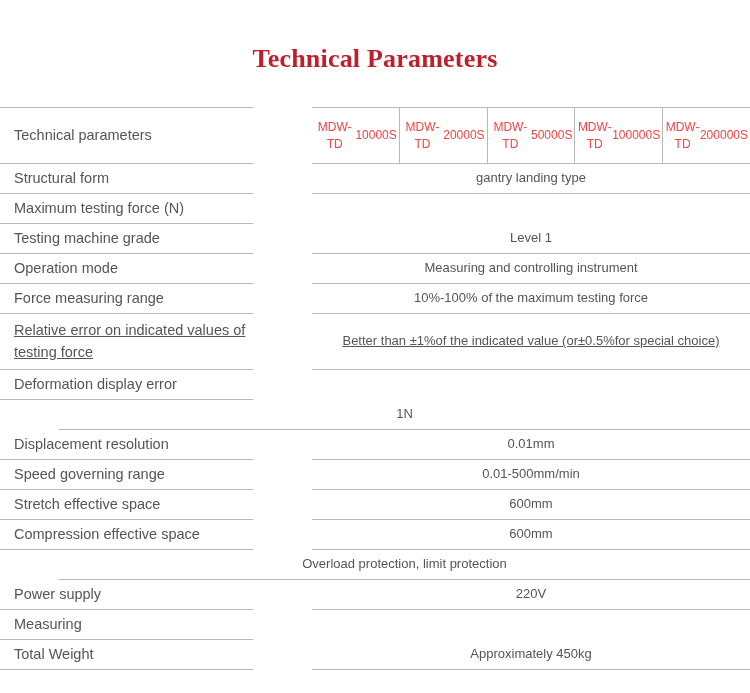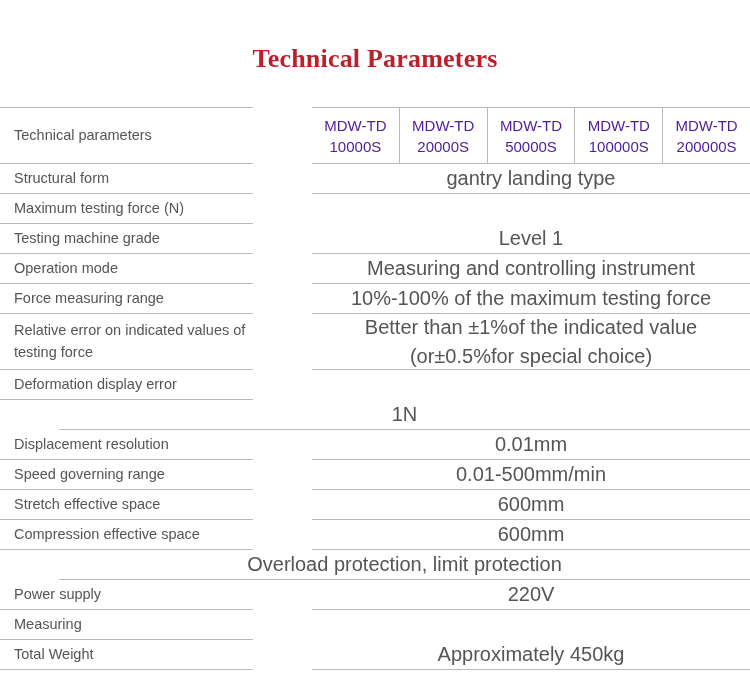--- a/index.html
+++ b/index.html
@@ -71,48 +71,47 @@
   .gutter {
     width: 59px;
     flex: 0 0 59px;
   }
 
   
   .value-cell {
     flex: 1 1 auto;
     box-sizing: border-box;
     border-bottom: 1px solid #b8b8b8;
-    font-size: 20px;
+    font-size: 13px;
     line-height: 1.45;
     display: flex;
     align-items: center;
     justify-content: center;
     text-align: center;
     color: #555555;
   }
 
   
   .value-split {
     flex: 1 1 auto;
     display: flex;
     border-bottom: 1px solid #b8b8b8;
   }
   .value-split .sub {
     flex: 1 1 0;
     box-sizing: border-box;
     border-right: 1px solid #b8b8b8;
-    font-size: 15px;
+    font-size: 12px;
     line-height: 1.4;
     display: flex;
-    flex-direction: column;
     align-items: center;
     justify-content: center;
     text-align: center;
     padding: 4px 2px;
-    color: #4c1d95;
+    color: #ef4444;
   }
   .value-split .sub:last-child {
     border-right: none;
   }
 
   
   .top-rule-row {
     display: flex;
     width: 750px;
     height: 1px;
@@ -127,21 +126,21 @@
     flex: 0 0 59px;
   }
   .top-rule-right {
     flex: 1 1 auto;
     border-top: 1px solid #b8b8b8;
   }
 
   
   .h-header { height: 56px; }
   .h-std    { height: 30px; }
-  .h-tall   { height: 56px; }
+  .h-tall   { height: 56px; text-decoration: underline; }
 
   .model-line { display: block; }
 </style>
 </head>
 <body>
 
 <div class="page">
 
   <div class="title">Technical Parameters</div>
 

